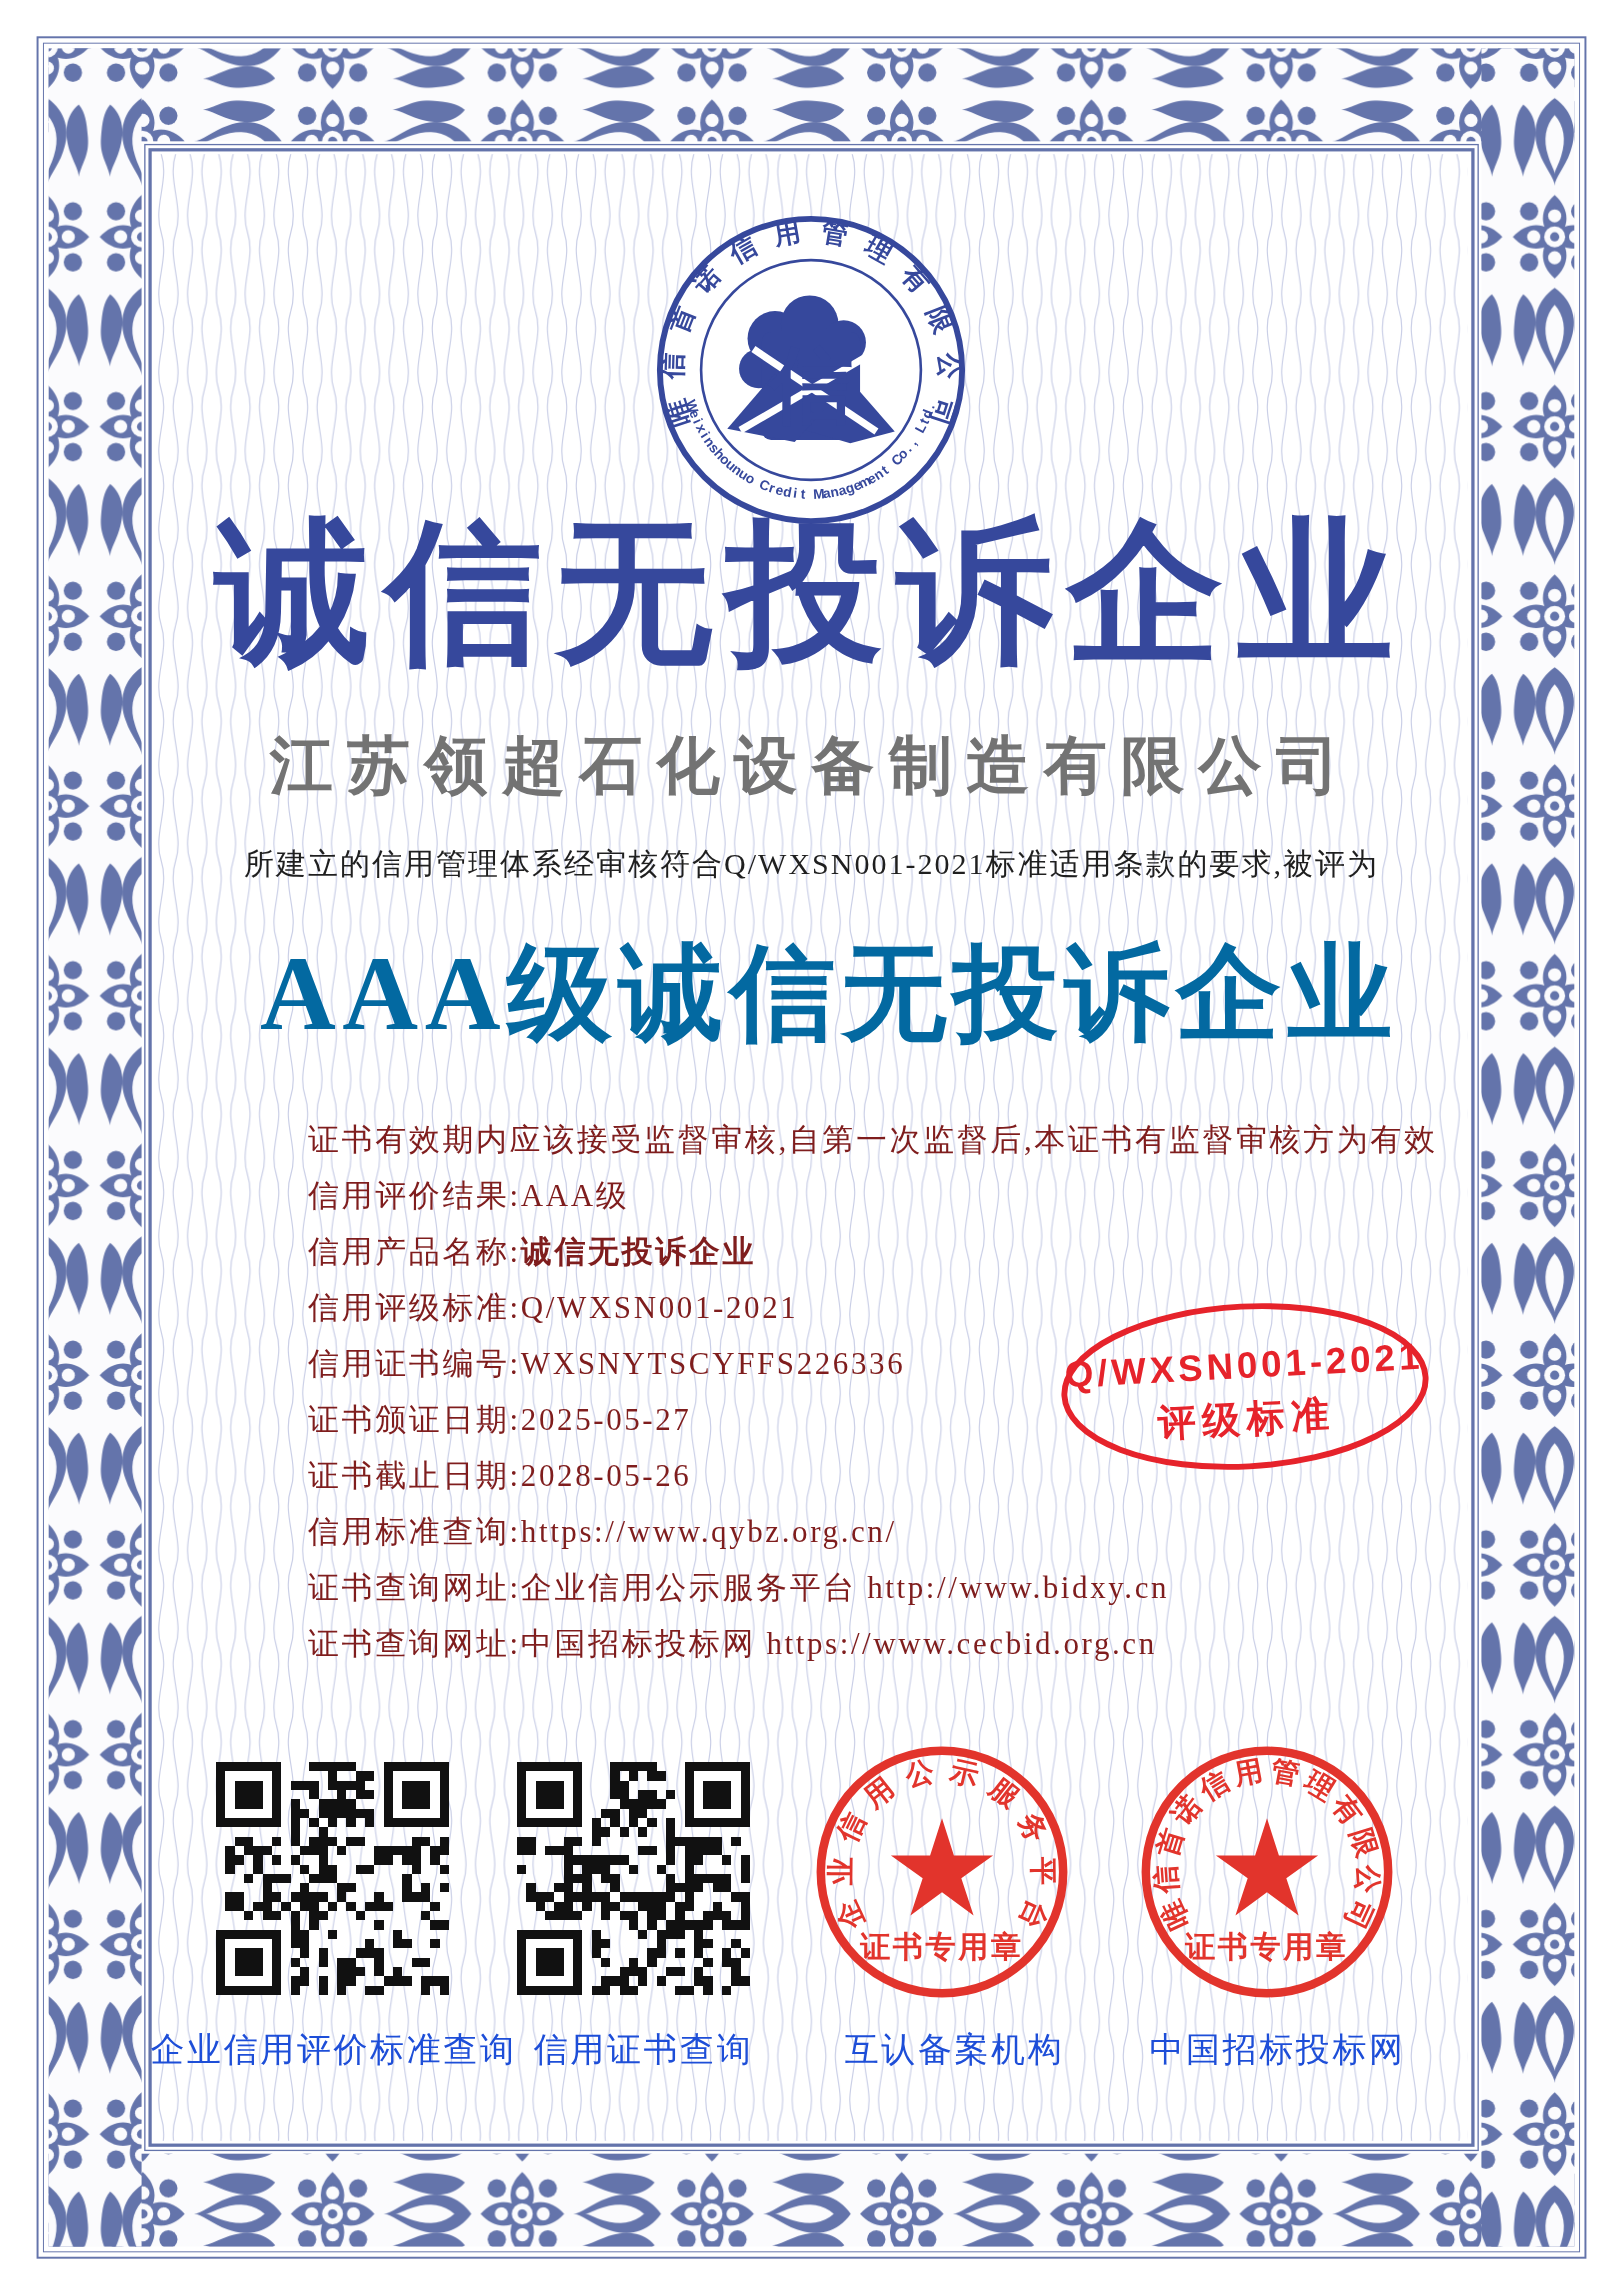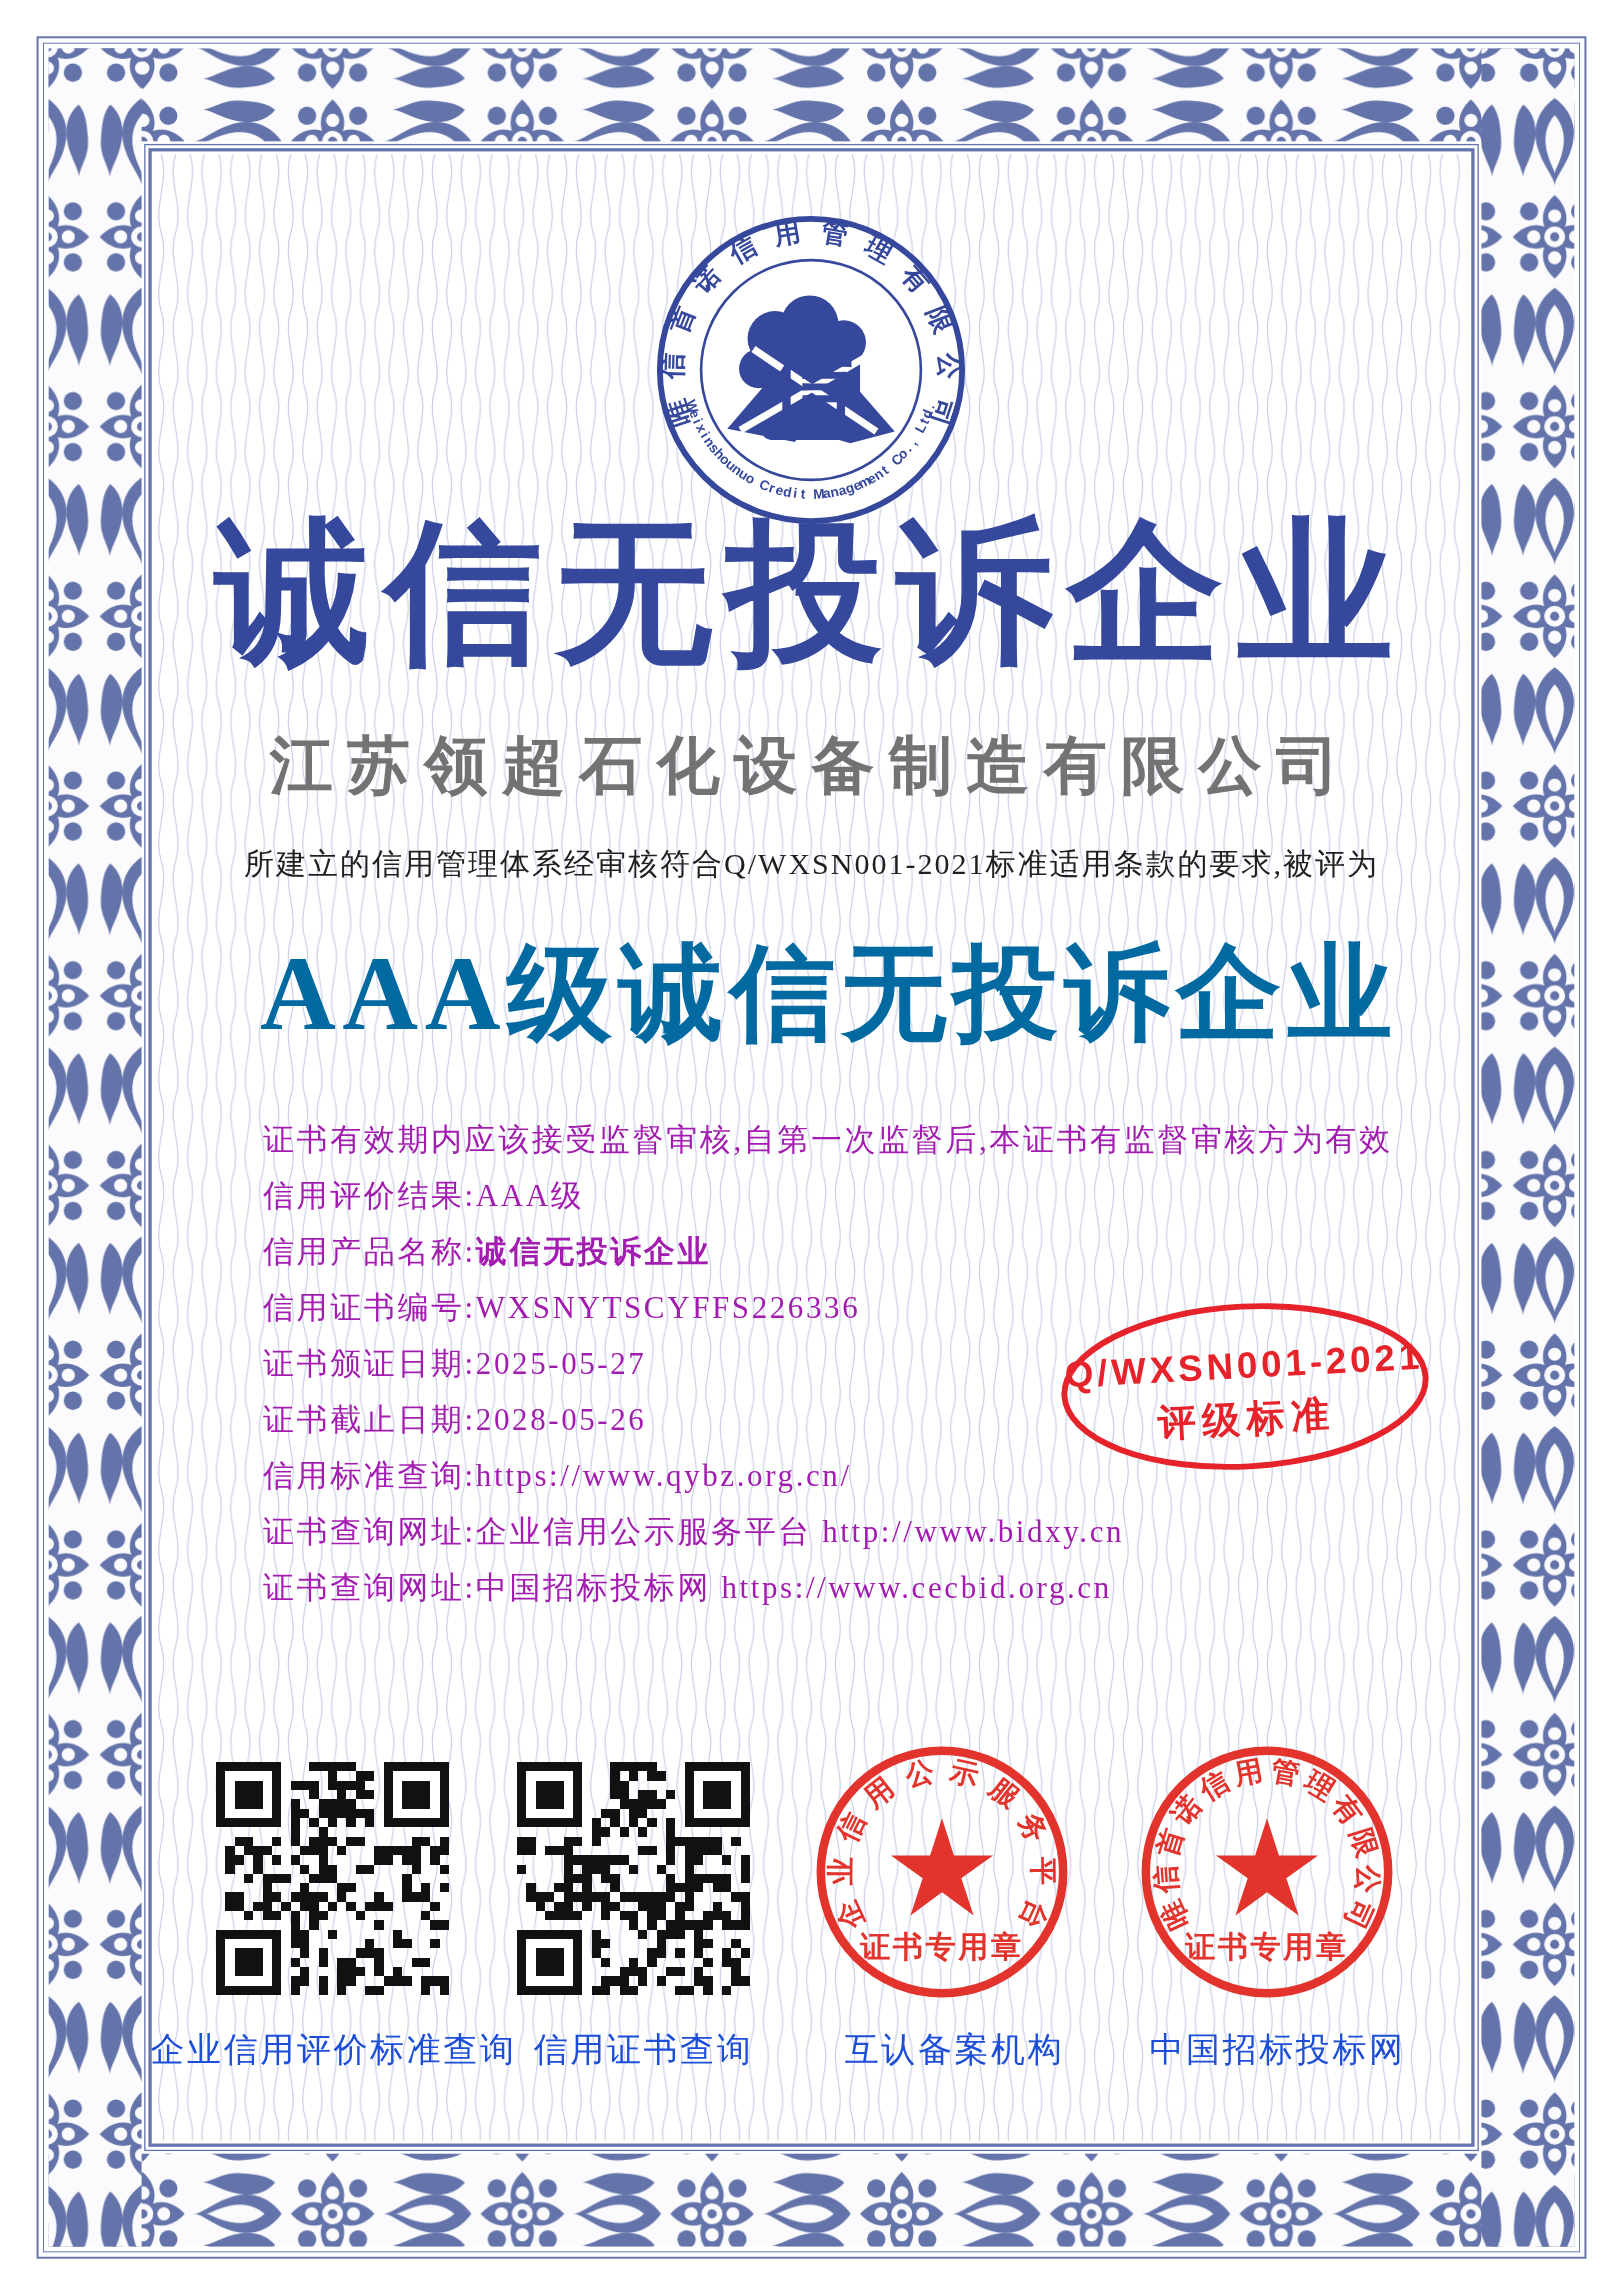--- a/index.html
+++ b/index.html
@@ -7,21 +7,21 @@
         font-family:"Liberation Serif","DejaVu Serif",serif;}
   .abs{position:absolute;}
   .center{left:0;right:0;text-align:center;}
   svg{display:block;}
   .layer0{z-index:0;} .layer1{z-index:1;} .layer2{z-index:2;}
   .title{top:516px;font-size:156px;font-weight:bold;color:#36489c;letter-spacing:14.4px;line-height:1;}
   .company{top:732px;font-size:63px;font-weight:bold;color:#737373;letter-spacing:14.4px;line-height:1.1;}
   .intro{top:844px;font-size:30px;color:#1f1f1f;letter-spacing:2px;}
   .award{top:941px;font-size:105px;font-weight:bold;color:#0369a1;letter-spacing:6.5px;line-height:1;margin-left:36px;}
   .lines{top:1112px;left:263px;}
-  .line{height:56px;line-height:56px;font-size:31px;color:#a21caf;letter-spacing:2.6px;white-space:nowrap;}
+  .line{height:56px;line-height:56px;font-size:31px;color:#7f1d1d;letter-spacing:2.6px;white-space:nowrap;padding-left:45px;}
   .line .val.b{font-weight:bold;}
   .oval{left:1055px;top:1298px;transform:rotate(-3deg);}
   .oval text{font-family:"Liberation Sans","DejaVu Sans",sans-serif;font-weight:bold;fill:#e6232b;}
   .qr{top:1762px;} #qr0{left:216px;} #qr1{left:517px;}
   .seal{top:1741px;} #seal0{left:811px;} #seal1{left:1136px;}
   .seal text{font-family:"Liberation Sans","DejaVu Sans",sans-serif;font-weight:bold;fill:#e2342c;}
   .logo{left:654px;top:213px;}
   .logo text{font-family:"Liberation Sans","DejaVu Sans",sans-serif;font-weight:bold;fill:#36489c;}
   .slabel{top:2027px;font-size:34px;color:#1d4ed8;letter-spacing:2.6px;width:419px;margin-left:-209px;text-align:center;}
   #lab0{left:333px;} #lab1{left:643px;} #lab2{left:954px;} #lab3{left:1277px;}
@@ -176,20 +176,21 @@
 
   <div class="abs layer2 center title">诚信无投诉企业</div>
   <div class="abs layer2 center company">江苏领超石化设备制造有限公司</div>
   <div class="abs layer2 center intro">所建立的信用管理体系经审核符合Q/WXSN001-2021标准适用条款的要求,被评为</div>
   <div class="abs layer2 center award">AAA级诚信无投诉企业</div>
 
   <div id="lines" class="abs layer2 lines">
       <div class="line"><span class="lbl"></span><span class="val">证书有效期内应该接受监督审核,自第一次监督后,本证书有监督审核方为有效</span></div>
       <div class="line"><span class="lbl">信用评价结果:</span><span class="val">AAA级</span></div>
       <div class="line"><span class="lbl">信用产品名称:</span><span class="val b">诚信无投诉企业</span></div>
+      <div class="line"><span class="lbl">信用评级标准:</span><span class="val">Q/WXSN001-2021</span></div>
       <div class="line"><span class="lbl">信用证书编号:</span><span class="val">WXSNYTSCYFFS226336</span></div>
       <div class="line"><span class="lbl">证书颁证日期:</span><span class="val">2025-05-27</span></div>
       <div class="line"><span class="lbl">证书截止日期:</span><span class="val">2028-05-26</span></div>
       <div class="line"><span class="lbl">信用标准查询:</span><span class="val">https://www.qybz.org.cn/</span></div>
       <div class="line"><span class="lbl">证书查询网址:</span><span class="val">企业信用公示服务平台 http://www.bidxy.cn</span></div>
       <div class="line"><span class="lbl">证书查询网址:</span><span class="val">中国招标投标网 https://www.cecbid.org.cn</span></div>
     </div>
 
   <svg class="abs layer2 oval" width="380" height="177" viewBox="0 0 580 270">
     <ellipse cx="290" cy="135" rx="276" ry="122" fill="none" stroke="#e6232b" stroke-width="9"></ellipse>

